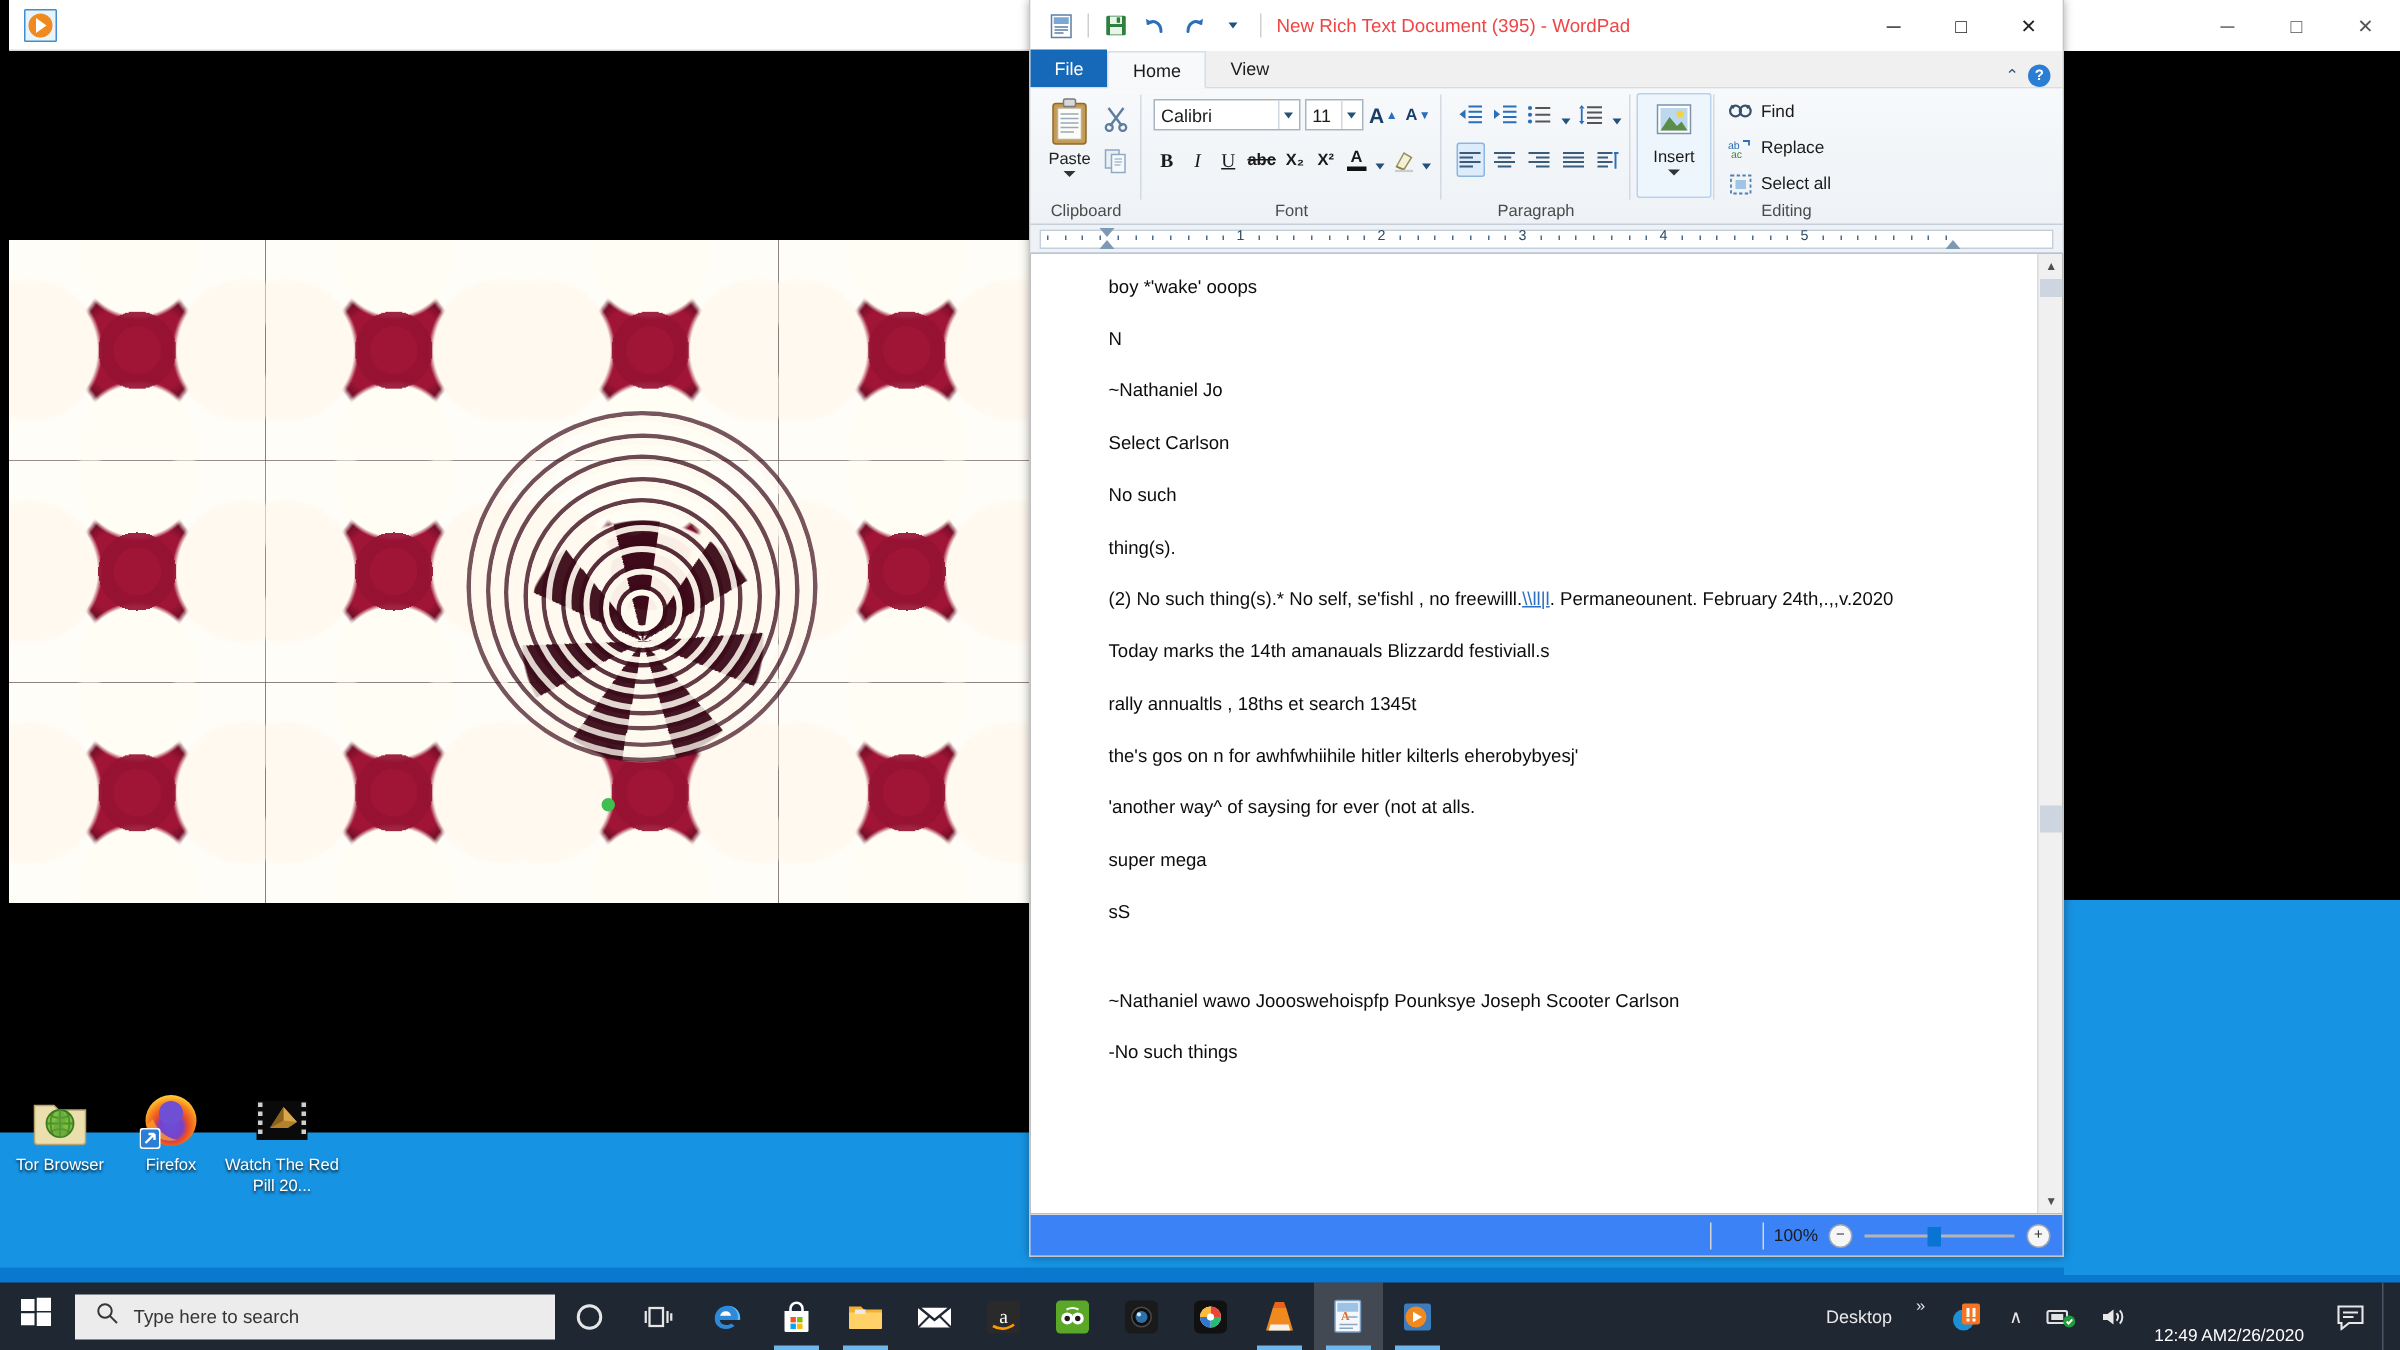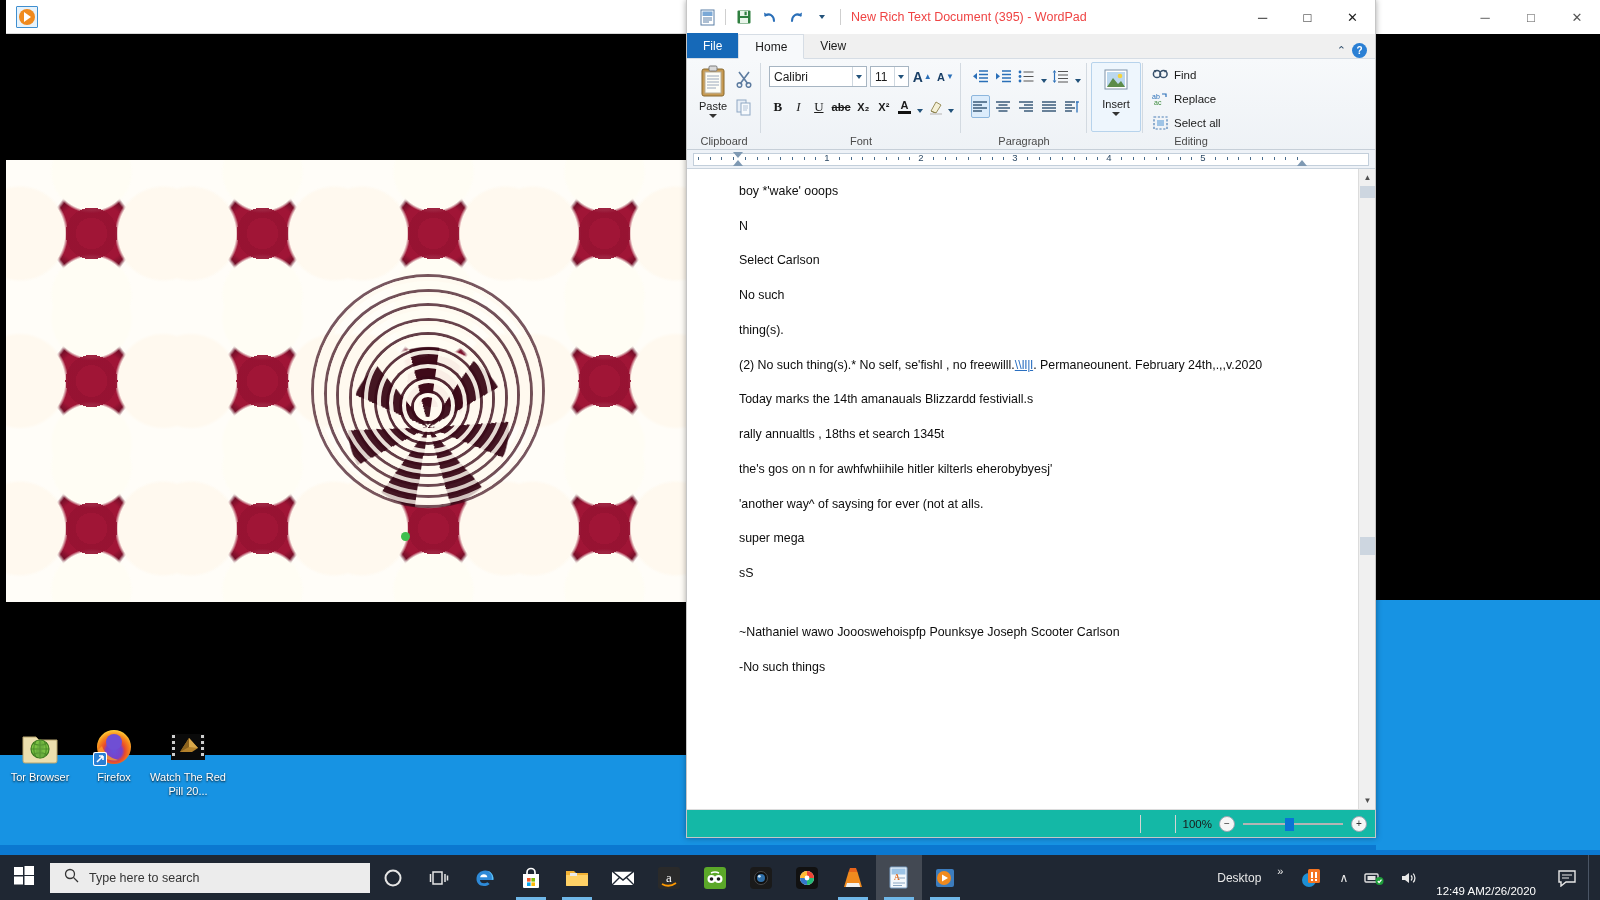--- a/index.html
+++ b/index.html
@@ -219,21 +219,21 @@
     position: absolute; right: 0; top: 0; width: 17px; bottom: 0; background: #f0f0f0;
     border-left: 1px solid #dcdcdc;
   }
   .sb-btn { width: 17px; height: 17px; display: flex; align-items: center; justify-content: center;
      color: #505050; font-size: 8px; }
   #sb-thumb-top { position: absolute; left: 1px; top: 17px; width: 15px; height: 12px; background: #cdd6e0; }
   #sb-thumb { position: absolute; left: 1px; top: 368px; width: 15px; height: 18px; background: #cdd6e0; }
 
   
   #wp-status {
-    height: 28px; background: #14b8a6; border-top: 1px solid #dcdcdc;
+    height: 28px; background: #3b82f6; border-top: 1px solid #dcdcdc;
     display: flex; align-items: center; justify-content: flex-end; flex: none; position: relative;
     padding-right: 8px; gap: 0;
   }
   .st-sep { width: 1px; height: 18px; background: #d4d4d4; }
   #zoom-pct { font-size: 11.5px; color: #1a1a1a; padding: 0 7px; }
   .zbtn { width: 16px; height: 16px; border-radius: 50%; border: 1px solid #9aa5b1; background: #f6f6f6;
     display: flex; align-items: center; justify-content: center; font-size: 10px; color: #333; }
   #zslider { width: 100px; height: 16px; position: relative; margin: 0 8px; }
   #zslider .track { position: absolute; left: 0; right: 0; top: 7px; height: 2px; background: #b4b4b4; }
   #zslider .thumb { position: absolute; left: 42px; top: 2px; width: 9px; height: 13px; background: #0a74d4; }
@@ -747,20 +747,21 @@
     <div class="indent-top" id="ind-first" style="left:46px;top:2px;"></div>
     <div class="indent-bot" id="ind-left" style="left:46px;top:10px;"></div>
     <div class="indent-bot" id="ind-right" style="left:610px;top:10px;"></div>
   </div>
 
   <div id="wp-docarea">
     <div id="wp-page">
       <div id="wp-text">
           <div class="para">boy *'wake' ooops</div>
           <div class="para">N</div>
+          <div class="para">~Nathaniel Jo</div>
           <div class="para">Select Carlson</div>
           <div class="para">No such</div>
           <div class="para">thing(s).</div>
           <div class="para"><span>(2) No such thing(s).* No self, se'fishl , no freewilll.</span><span class="lnk">\\ll|l</span><span>. Permaneounent. February 24th,.,,v.2020</span></div>
           <div class="para">Today marks the 14th amanauals  Blizzardd festiviall.s</div>
           <div class="para">rally annualtls , 18ths et search  1345t</div>
           <div class="para">the's gos on n for awhfwhiihile hitler kilterls eherobybyesj'</div>
           <div class="para">'another way^ of saysing for ever (not at alls.</div>
           <div class="para">super mega</div>
           <div class="para">sS</div>

